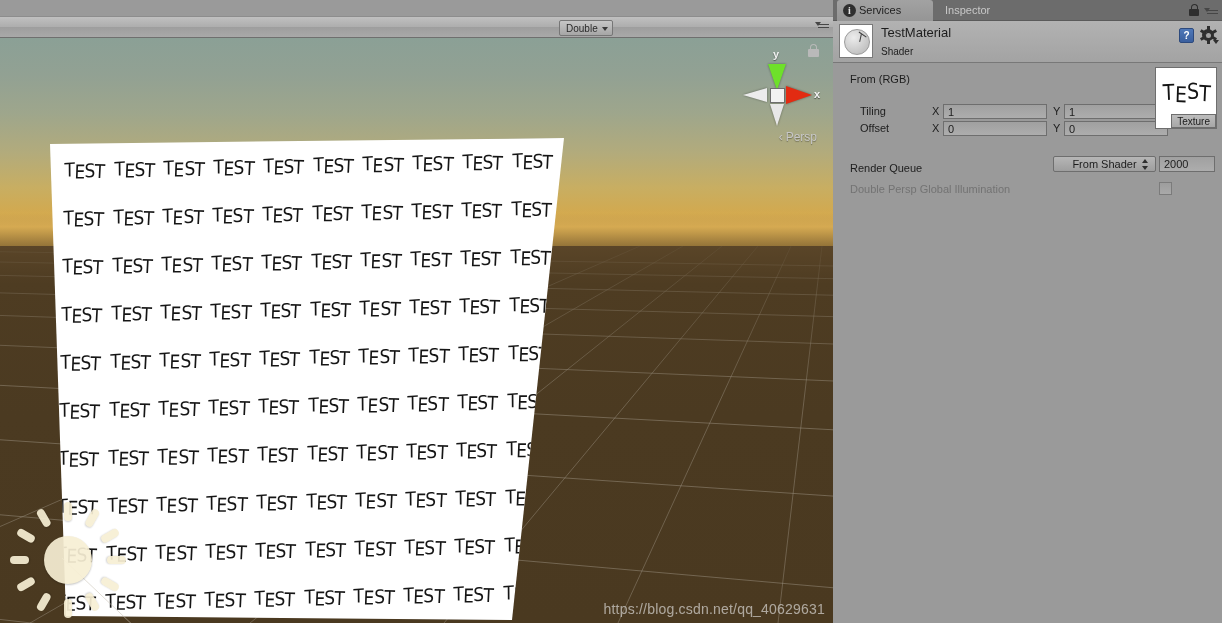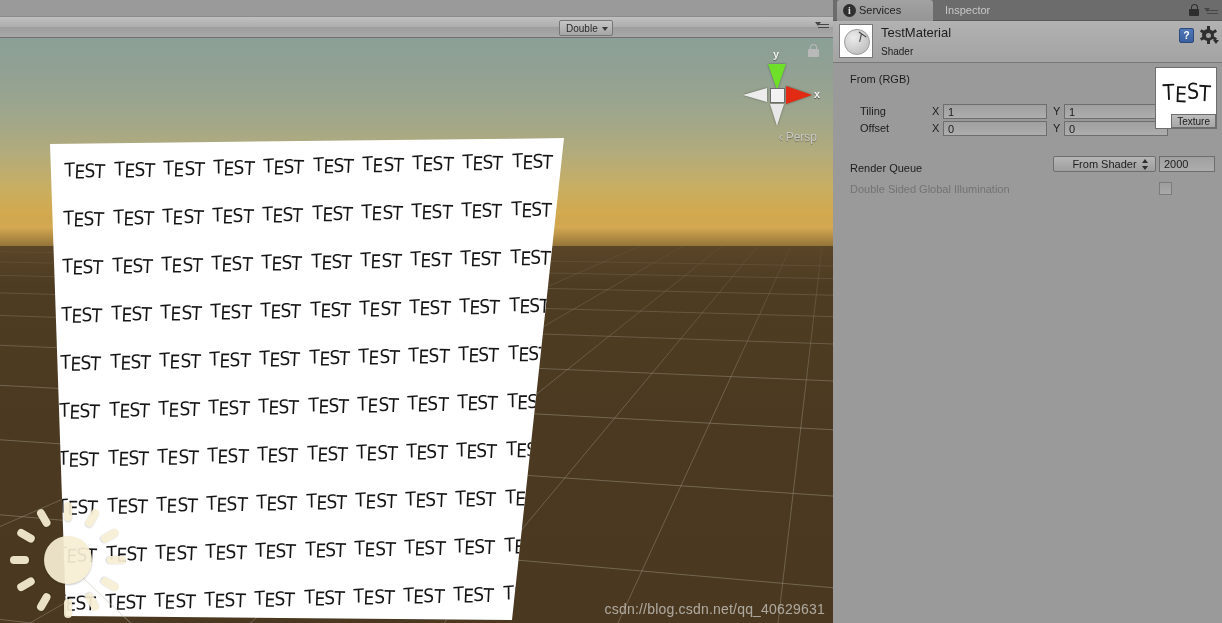--- a/index.html
+++ b/index.html
@@ -592,21 +592,21 @@
 
       <div id="scene-lock">
         <span class="shackle"></span>
           <span class="body"></span>
       </div>
 
       <div id="persp-label">
         <span class="lt">‹</span><span>Persp</span>
       </div>
 
-      <div id="watermark">csdn://blog.csdn.net/qq_40629631</div>
+      <div id="watermark">https://blog.csdn.net/qq_40629631</div>
     </div>
   </div>
 
   <div id="inspector">
 
     <div id="insp-tabs">
       <div id="tab-inspector" class="insp-tab active">
         <span class="info-badge">i</span>
         <span>Services</span>
       </div>
@@ -674,17 +674,17 @@
       <div id="render-queue-label">Render Queue</div>
       <div id="rq-dd">
         <span>From Shader</span>
         <span class="updown">
             <span class="u"></span>
             <span class="d"></span>
           </span>
       </div>
       <div id="rq-value">2000</div>
 
-      <div id="dsgi-label">Double Sided Global Illumination</div>
+      <div id="dsgi-label">Double Persp Global Illumination</div>
       <div id="dsgi-check"></div>
     </div>
   </div>
 </div>
 
 </body></html>

